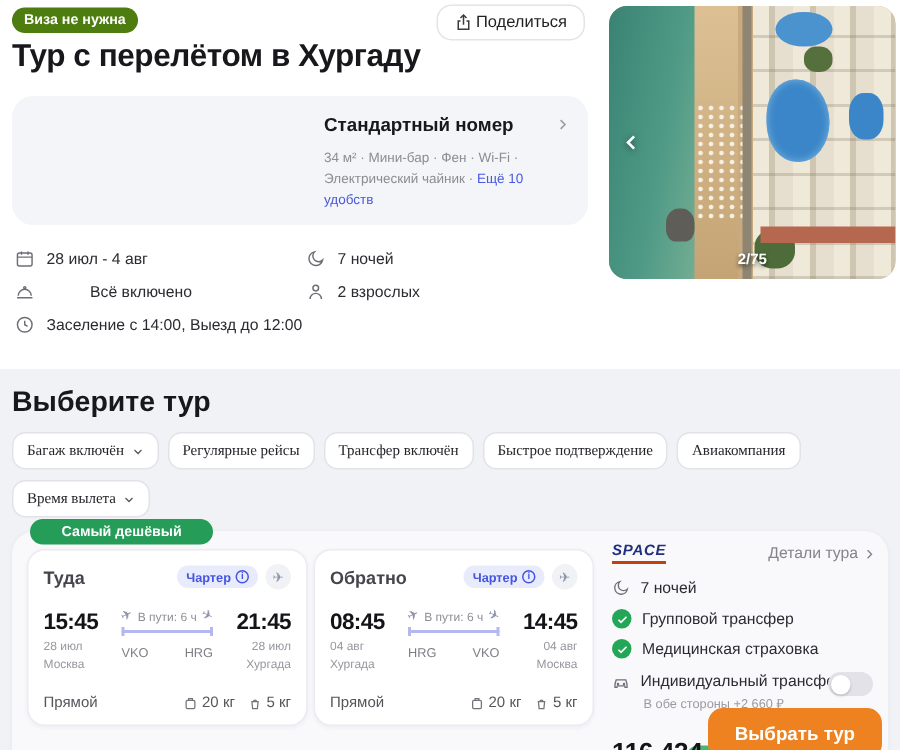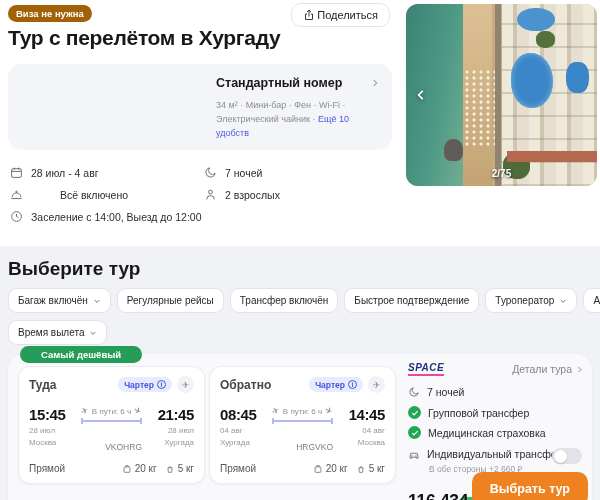--- a/index.html
+++ b/index.html
@@ -1,21 +1,21 @@
 <!DOCTYPE html>
 <html><head>
 <meta charset="utf-8">
 <style>
   * { margin:0; padding:0; box-sizing:border-box; }
   html,body { width:600px; height:500px; }
   body { font-family:"Liberation Sans", sans-serif; background:#fff; }
   .screen { position:relative; width:600px; height:500px; overflow:hidden; background:#fff; }
 
   
-  .visa-badge { position:absolute; left:8px; top:5px; background:#a16207; color:#fff;
+  .visa-badge { position:absolute; left:8px; top:5px; background:#4d7c0f; color:#fff;
     font-size:9.5px; font-weight:bold; padding:3px 8px; border-radius:9px; }
   .share-btn { position:absolute; right:210px; top:3px; display:flex; align-items:center; gap:2px;
     background:#fff; border:1px solid #e3e4ea; border-radius:10px; padding:5px 11px;
     font-size:11px; color:#222; cursor:pointer; }
   .page-title { position:absolute; left:8px; top:26px; font-size:21px; font-weight:800; color:#17171c; letter-spacing:-0.3px; }
 
   
   .hotel-wrap { position:absolute; left:8px; top:64px; width:384px; height:86px;
     background:#f4f5f8; border-radius:14px; }
   .hotel-card { position:absolute; left:0; top:0; width:184px; height:86px; background:#fff;
@@ -63,21 +63,21 @@
   .photo-counter { position:absolute; left:0; right:0; bottom:7px; text-align:center; color:#fff;
     font-size:10px; font-weight:bold; text-shadow:0 1px 3px rgba(0,0,0,.7); }
 
   
   .lower { position:absolute; left:0; top:246px; width:600px; height:254px; background:#f1f2f6; }
   .tours-title { position:absolute; left:8px; top:258px; font-size:19px; font-weight:800; color:#17171c; }
   .chips-row { position:absolute; left:8px; display:flex; gap:6px; }
   .chips-row.r1 { top:288px; }
   .chips-row.r2 { top:320px; }
   .chip { display:inline-flex; align-items:center; gap:5px; background:#fff; border:1px solid #e2e3e9;
-    border-radius:9px; padding:6px 9px; font-size:10px; color:#26262b; cursor:pointer; white-space:nowrap; }
+    border-radius:9px; padding:6px 9px; font-size:10px; color:#26262b; cursor:pointer; white-space:nowrap;font-family:Liberation Serif, serif; }
   .chip .chev { display:flex; color:#55555c; }
 
   .cheapest-badge { position:absolute; left:20px; top:346px; background:#259c58; color:#fff;
     font-size:9.5px; font-weight:bold; padding:3px 21px; border-radius:9px; z-index:3; }
 
   .tour-card { position:absolute; left:8px; top:354px; width:584px; height:160px;
     background:#f9f9fc; border-radius:16px; box-shadow:0 1px 4px rgba(30,30,60,.05); }
 
   .flight-card { position:absolute; top:12px; width:187px; height:118px; background:#fff;
     border:1px solid #ebecf1; border-radius:12px; padding:9px 10px; box-shadow:0 1px 3px rgba(30,30,60,.05); }
@@ -99,32 +99,32 @@
   .fc-sub { font-size:8px; color:#97979f; line-height:1.5; margin-top:2px; }
   .fc-mid { flex:1; padding:0 5px; }
   .fc-mid-top { display:flex; justify-content:space-between; align-items:center; color:#8d93a8; }
   .fc-dur { font-size:8px; color:#8f8f98; }
   .to-icon, .ld-icon { font-size:9px; font-family:"DejaVu Sans", sans-serif; }
   .to-icon { transform:rotate(-25deg); }
   .ld-icon { transform:rotate(25deg); }
   .fc-line { position:relative; height:2px; background:#b3b8f0; border-radius:1px; margin-top:4px; }
   .fc-line:before, .fc-line:after { content:""; position:absolute; top:-2px; width:2px; height:6px; background:#b3b8f0; }
   .fc-line:before { left:0; } .fc-line:after { right:0; }
-  .fc-codes { display:flex; justify-content:flex-end; font-size:8.5px; color:#7d7d86; margin-top:20px; }
+  .fc-codes { display:flex; justify-content:space-between; font-size:8.5px; color:#7d7d86; margin-top:8px; }
   .fc-foot { position:absolute; left:10px; right:10px; bottom:9px; display:flex;
     justify-content:space-between; align-items:center; font-size:10px; color:#55555c; }
   .fc-bags { display:flex; align-items:center; gap:8px; }
   .bag-item { display:flex; align-items:center; gap:3px; color:#55555c; }
   .bag-item .bicon { display:flex; color:#73737c; }
 
   
   .offer { position:absolute; left:400px; top:8px; width:176px; height:144px; }
   .offer-head { display:flex; justify-content:space-between; align-items:center; }
   .operator-logo { font-size:10px; font-weight:900; font-style:italic; color:#20307c; letter-spacing:.5px;
-    border-bottom:2px solid #ec4899; line-height:1.2; }
+    border-bottom:2px solid #c2410c; line-height:1.2; }
   .details-link { display:flex; align-items:center; gap:3px; font-size:10.5px; color:#84848c; cursor:pointer; }
   .offer-item { position:absolute; left:0; display:flex; align-items:center; gap:7px; font-size:10.5px; color:#2b2b31; }
   .offer-item .oicon { display:flex; color:#6e6e78; }
   .check-circle { width:13px; height:13px; border-radius:50%; background:#23a757; color:#fff;
     display:flex; align-items:center; justify-content:center; }
   .transfer-note { position:absolute; left:21px; top:101px; font-size:8.5px; color:#9a9aa2; }
   .toggle { position:absolute; right:2px; top:86px; width:30px; height:16px; background:#e2e2e8;
     border-radius:8px; cursor:pointer; }
   .toggle .knob { position:absolute; left:1.5px; top:1.5px; width:13px; height:13px; background:#fff;
     border-radius:50%; box-shadow:0 1px 2px rgba(0,0,0,.2); }
@@ -259,28 +259,20 @@
     <div class="chip">
       <span>Регулярные рейсы</span>
     </div>
     <div class="chip">
       <span>Трансфер включён</span>
     </div>
     <div class="chip">
       <span>Быстрое подтверждение</span>
     </div>
     <div class="chip">
-      <span>Туроператор</span>
-      <span class="chev">
-          <svg class="ic" width="8" height="8" viewBox="0 0 24 24" fill="none" stroke="currentColor" stroke-width="2.5">
-            <path d="M5 9l7 7 7-7"></path>
-          </svg>
-        </span>
-    </div>
-    <div class="chip">
       <span>Авиакомпания</span>
 
     </div>
 
   </div>
   <div class="chips-row r2">
     <div class="chip">
       <span>Время вылета</span>
       <span class="chev">
           <svg class="ic" width="8" height="8" viewBox="0 0 24 24" fill="none" stroke="currentColor" stroke-width="2.5">

